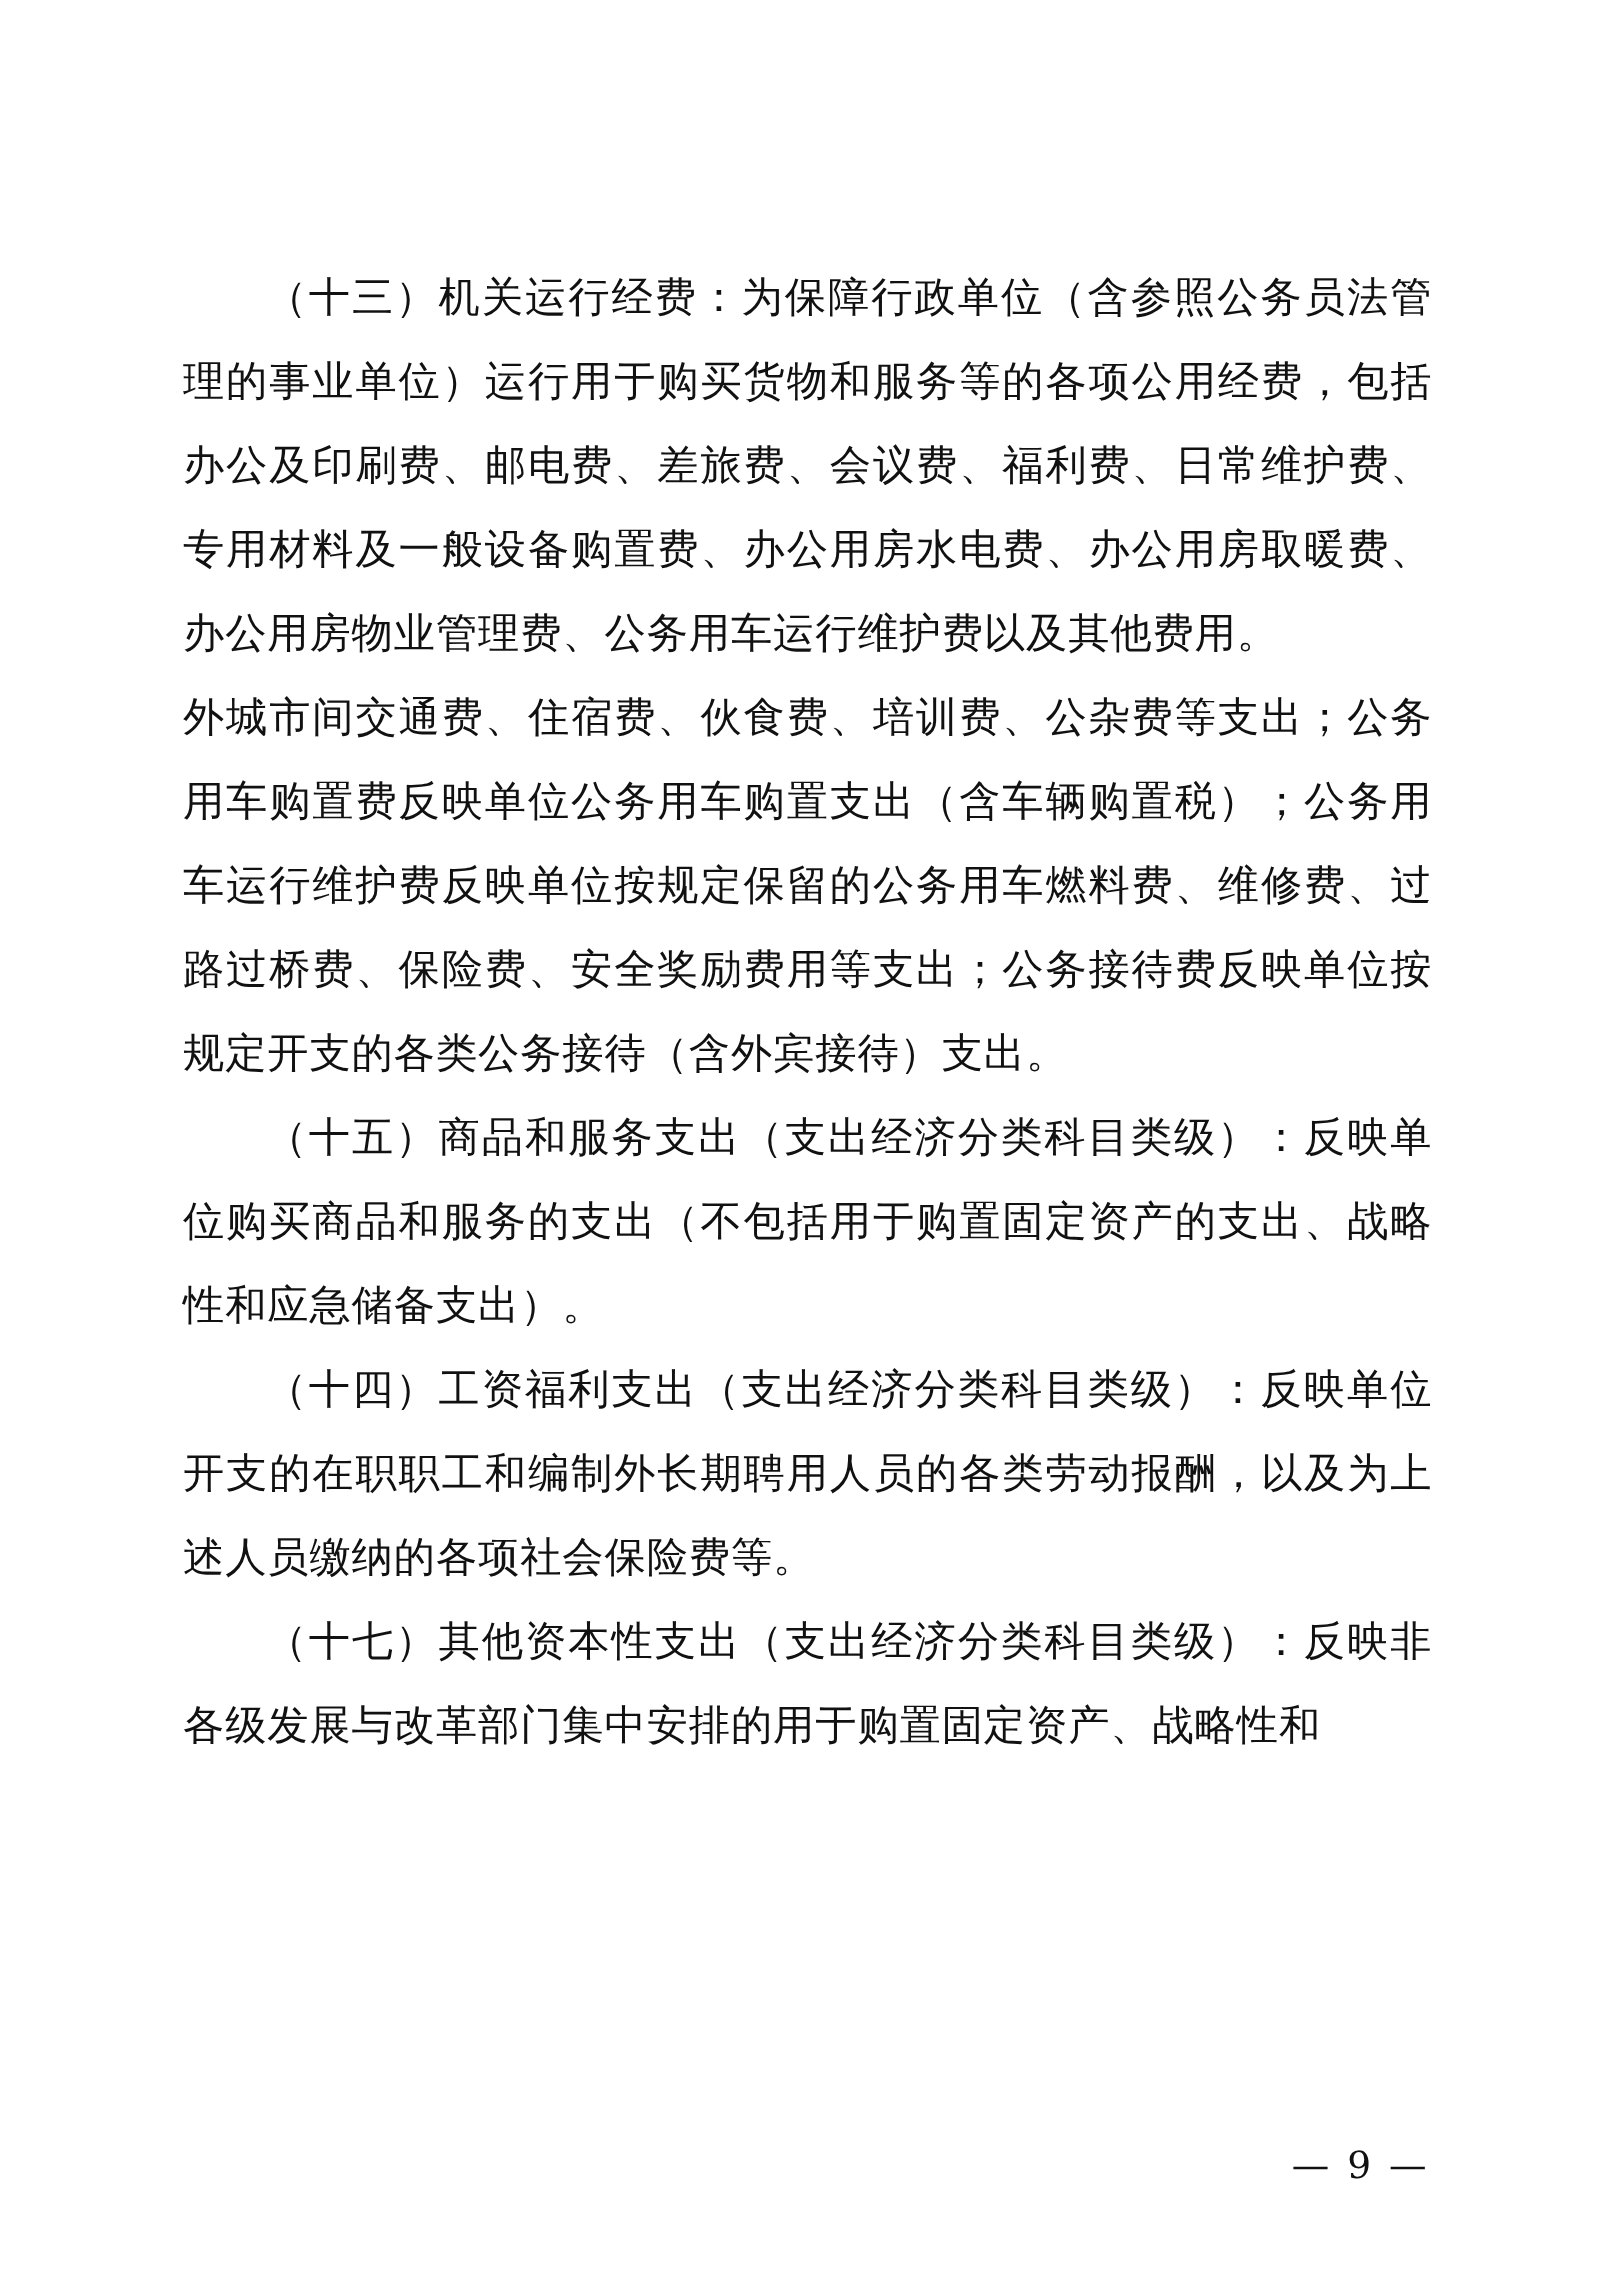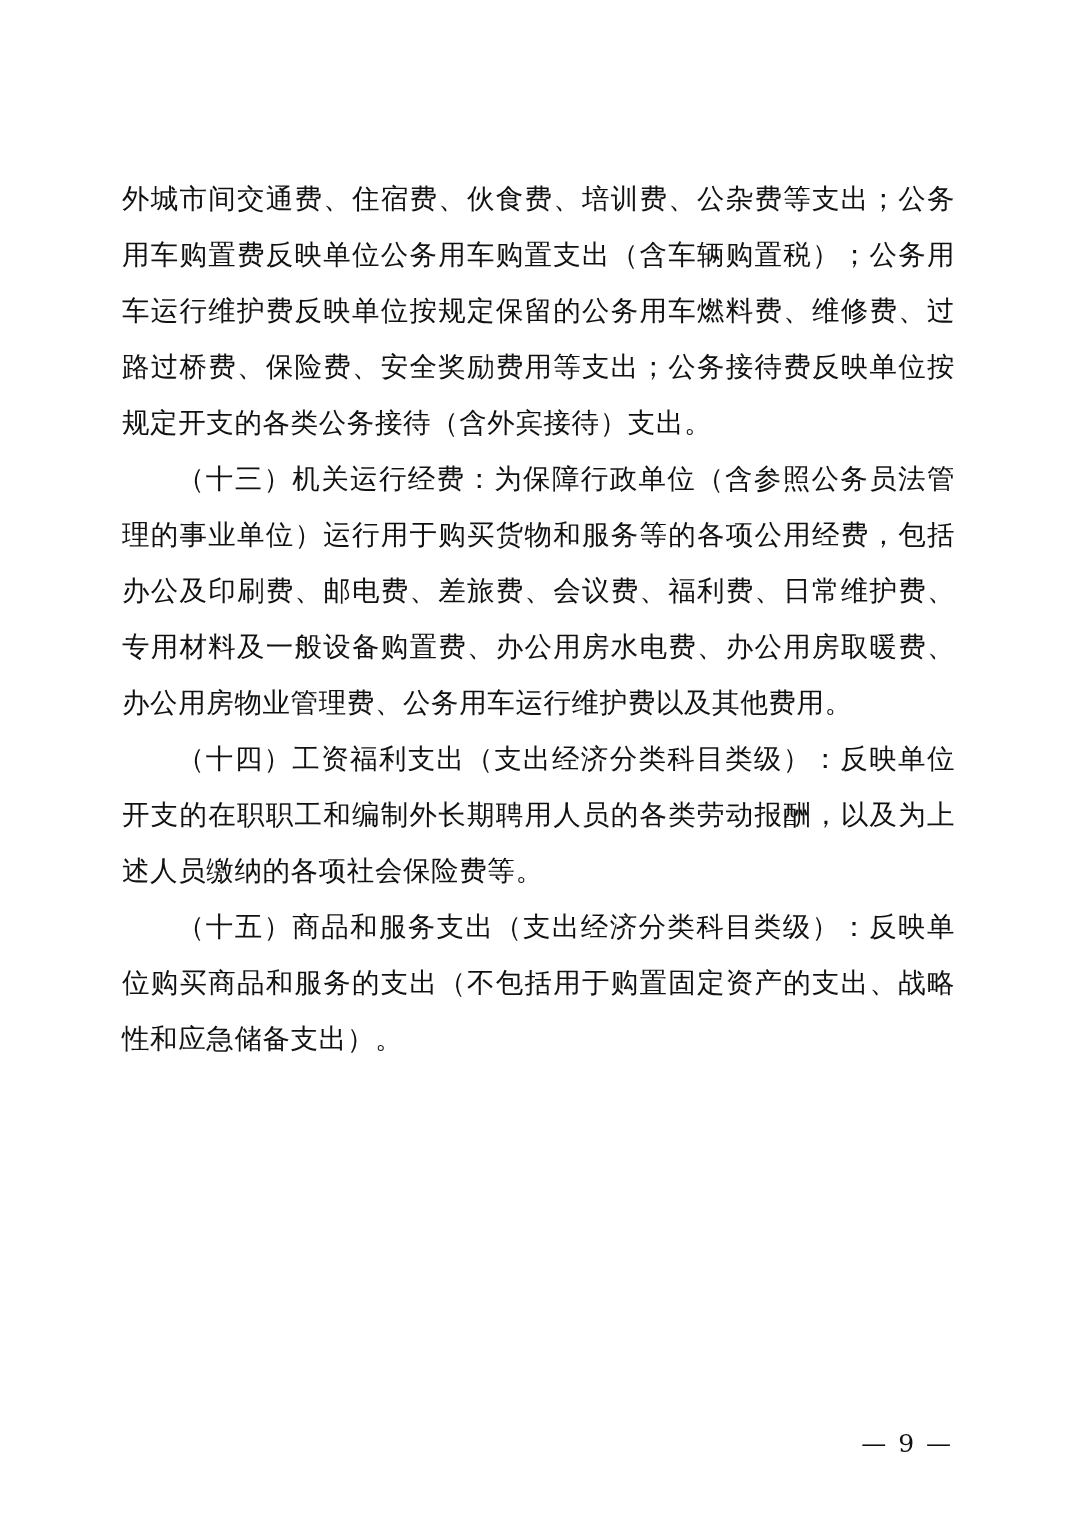--- a/index.html
+++ b/index.html
@@ -44,19 +44,20 @@
     letter-spacing: 2px;
     color: #111111;
     font-family: "DejaVu Serif", "Liberation Serif", serif;
   }
 </style>
 </head>
 <body>
 
 <div class="page">
   <div class="doc-body">
+    <p class="para indent">（十三）机关运行经费：为保障行政单位（含参照公务员法管理的事业单位）运行用于购买货物和服务等的各项公用经费，包括办公及印刷费、邮电费、差旅费、会议费、福利费、日常维护费、专用材料及一般设备购置费、办公用房水电费、办公用房取暖费、办公用房物业管理费、公务用车运行维护费以及其他费用。</p>
     <p class="para">外城市间交通费、住宿费、伙食费、培训费、公杂费等支出；公务用车购置费反映单位公务用车购置支出（含车辆购置税）；公务用车运行维护费反映单位按规定保留的公务用车燃料费、维修费、过路过桥费、保险费、安全奖励费用等支出；公务接待费反映单位按规定开支的各类公务接待（含外宾接待）支出。</p>
-    <p class="para indent">（十三）机关运行经费：为保障行政单位（含参照公务员法管理的事业单位）运行用于购买货物和服务等的各项公用经费，包括办公及印刷费、邮电费、差旅费、会议费、福利费、日常维护费、专用材料及一般设备购置费、办公用房水电费、办公用房取暖费、办公用房物业管理费、公务用车运行维护费以及其他费用。</p>
+    <p class="para indent">（十五）商品和服务支出（支出经济分类科目类级）：反映单位购买商品和服务的支出（不包括用于购置固定资产的支出、战略性和应急储备支出）。</p>
     <p class="para indent">（十四）工资福利支出（支出经济分类科目类级）：反映单位开支的在职职工和编制外长期聘用人员的各类劳动报酬，以及为上述人员缴纳的各项社会保险费等。</p>
-    <p class="para indent">（十五）商品和服务支出（支出经济分类科目类级）：反映单位购买商品和服务的支出（不包括用于购置固定资产的支出、战略性和应急储备支出）。</p>
+    <p class="para indent">（十七）其他资本性支出（支出经济分类科目类级）：反映非各级发展与改革部门集中安排的用于购置固定资产、战略性和</p>
   </div>
   <div class="page-number">— 9 —</div>
 </div>
 
 </body></html>

